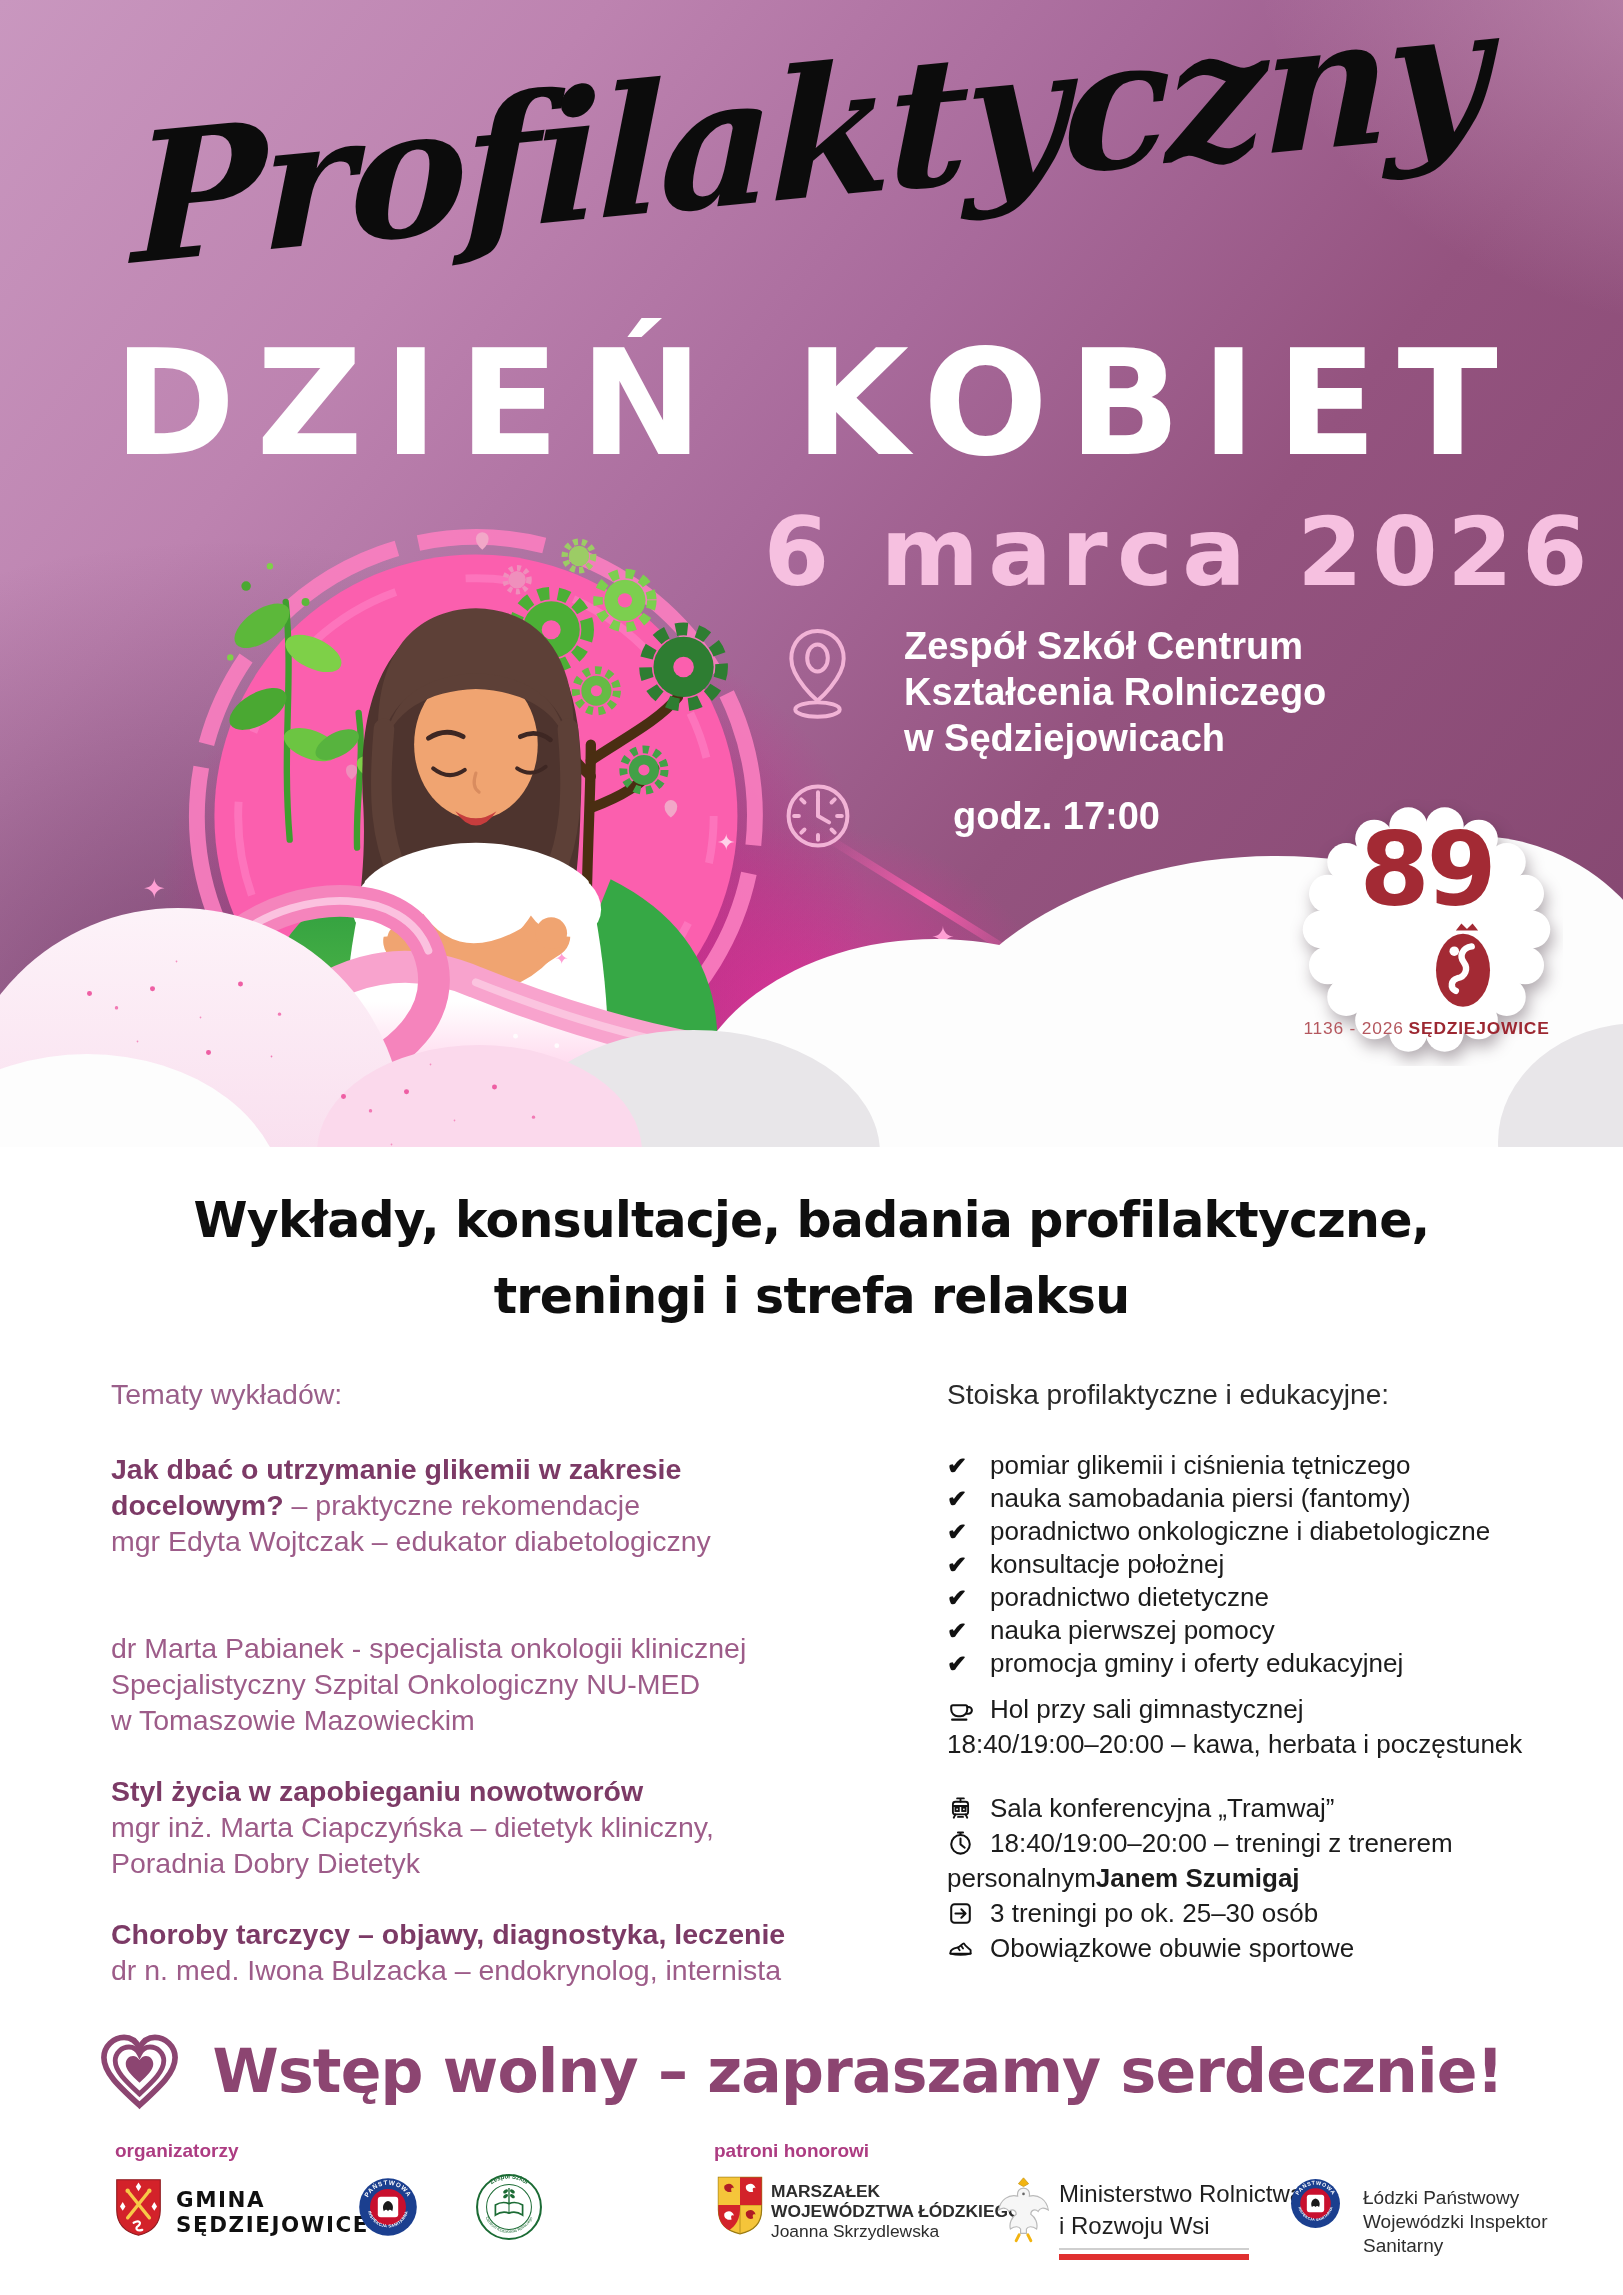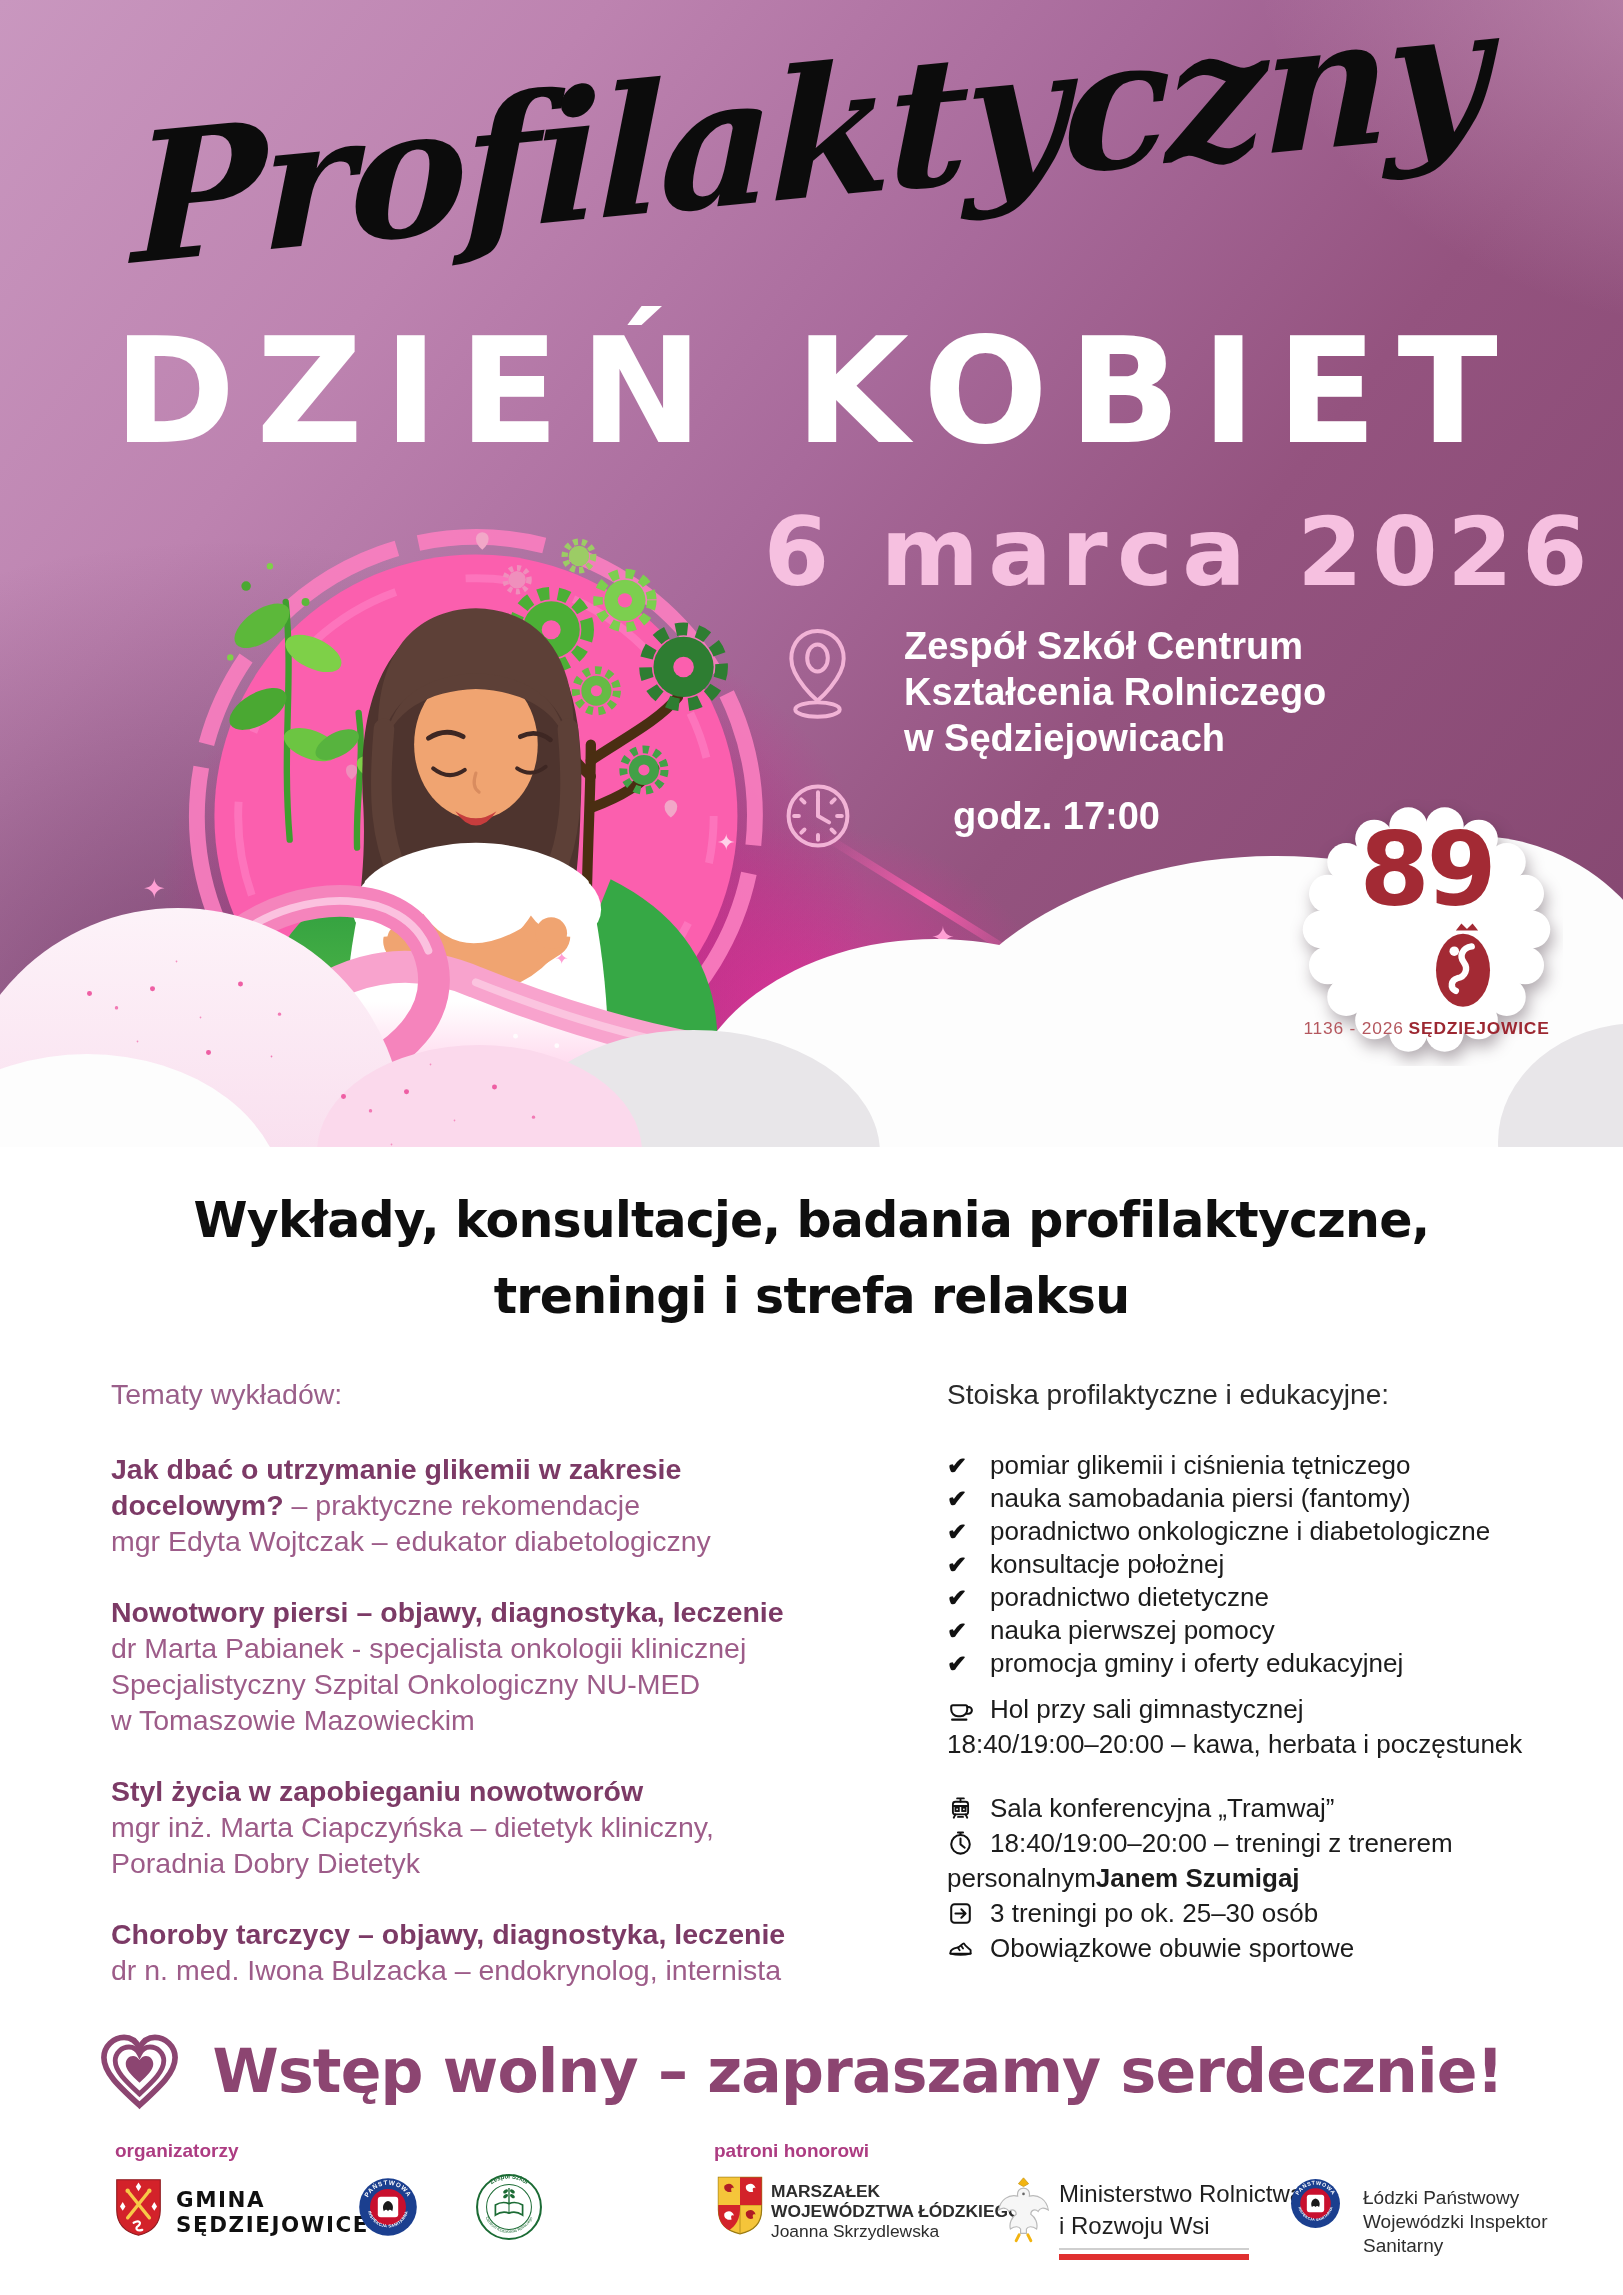--- a/index.html
+++ b/index.html
@@ -22,21 +22,21 @@
       radial-gradient(491px 380px at 46% 58%, rgba(218,26,140,.95), rgba(218,26,140,0) 72%),
       radial-gradient(333px 254px at 70% 75%, rgba(236,44,158,.8), rgba(236,44,158,0) 75%);
   }
   #script-title{
     position:absolute;left:87px;top:46px;width:1443px;text-align:center;
     font-family:"DejaVu Serif",serif;font-style:italic;font-weight:700;
     font-size:178px;line-height:1;color:#0c0c0c;transform:rotate(-5.5deg) skewX(-6deg);
     letter-spacing:-4.8px;white-space:nowrap;
   }
   #main-title{
-    position:absolute;left:67px;top:311px;width:1498px;text-align:center;
+    position:absolute;left:67px;top:323px;width:1498px;text-align:center;
     font-family:"DejaVu Sans",sans-serif;font-weight:800;font-size:147px;line-height:1.1;
     letter-spacing:20.6px;color:#ffffff;white-space:nowrap;
   }
   #date-line{
     position:absolute;right:26px;top:498px;
     font-family:"DejaVu Sans",sans-serif;font-weight:800;font-size:94px;
     letter-spacing:9.5px;color:#f6c0e0;white-space:nowrap;
   }
   .hero-info-text{color:#ffffff;font-weight:700;font-size:38px;line-height:46px;}
   #loc-block{position:absolute;left:904px;top:623px;}
@@ -324,21 +324,21 @@
   <div id="lectures">
     <div id="lectures-header">Tematy wykładów:</div>
 
     <div class="lecture">
       <span class="lec-title">Jak dbać o utrzymanie glikemii w zakresie</span><br>
       <span class="lec-title">docelowym?</span><span class="lec-suffix"> – praktyczne rekomendacje</span><br>
       <span class="lec-detail">mgr Edyta Wojtczak – edukator diabetologiczny</span>
     </div>
 
     <div class="lecture">
-      <span class="lec-title">Nowotwory piersi – objawy, diagnostyka, leczenie</span><br>
+      <br>
       <span class="lec-detail">dr Marta Pabianek - specjalista onkologii klinicznej</span><br>
       <span class="lec-detail">Specjalistyczny Szpital Onkologiczny NU-MED</span><br>
       <span class="lec-detail">w Tomaszowie Mazowieckim</span>
     </div>
 
     <div class="lecture">
       <span class="lec-title">Styl życia w zapobieganiu nowotworów</span><br>
       <span class="lec-detail">mgr inż. Marta Ciapczyńska – dietetyk kliniczny,</span><br>
       <span class="lec-detail">Poradnia Dobry Dietetyk</span>
     </div>

